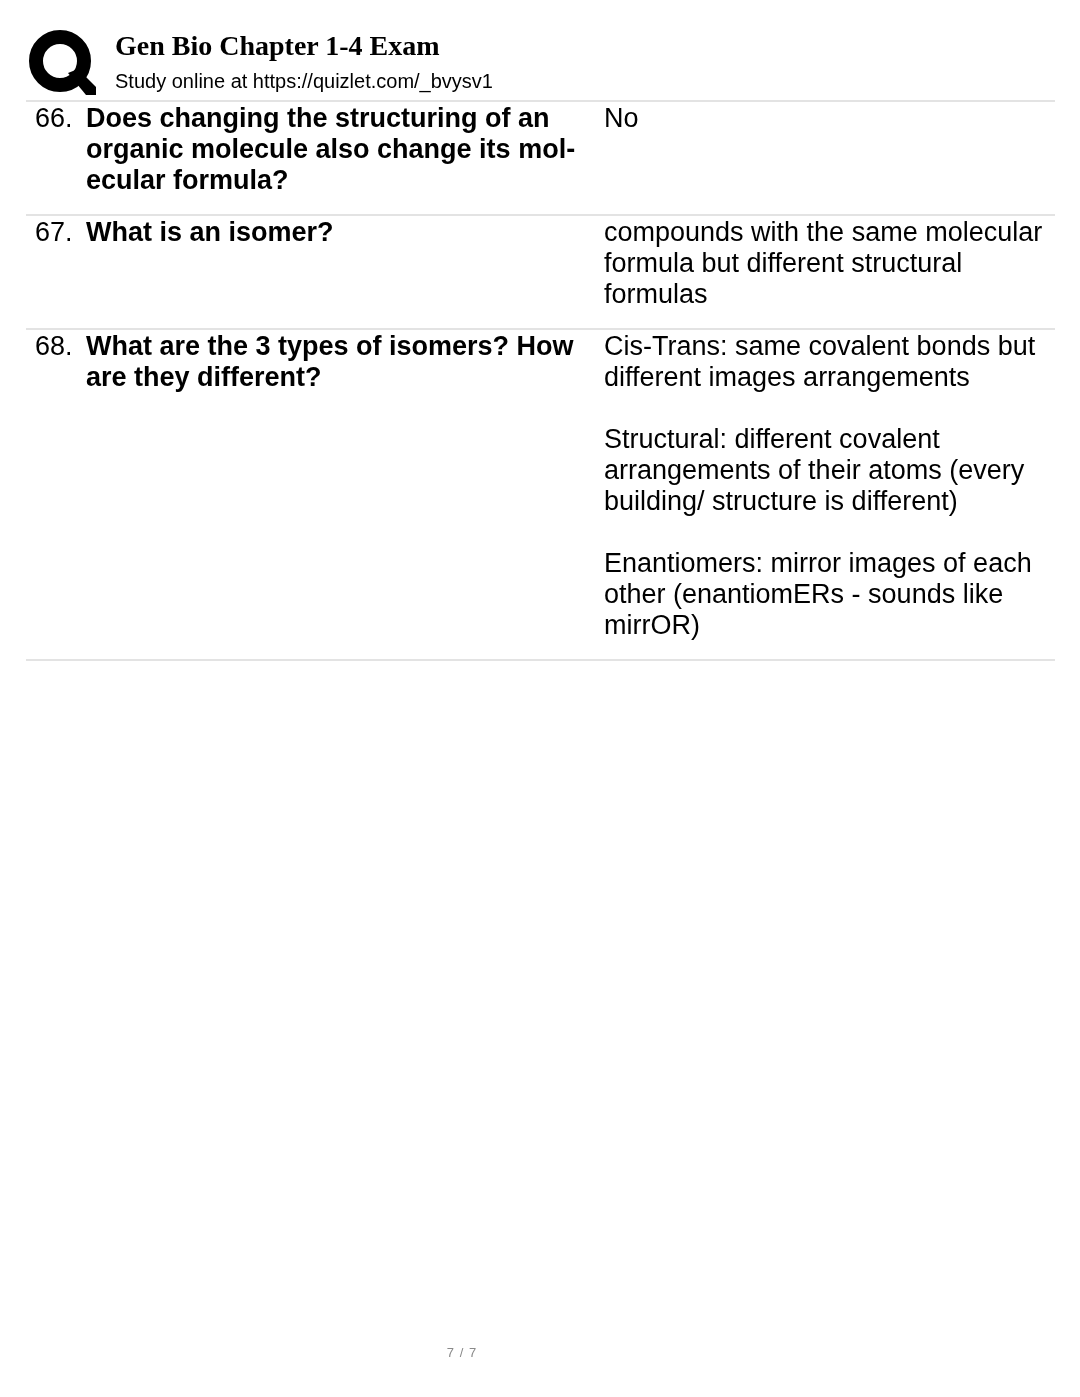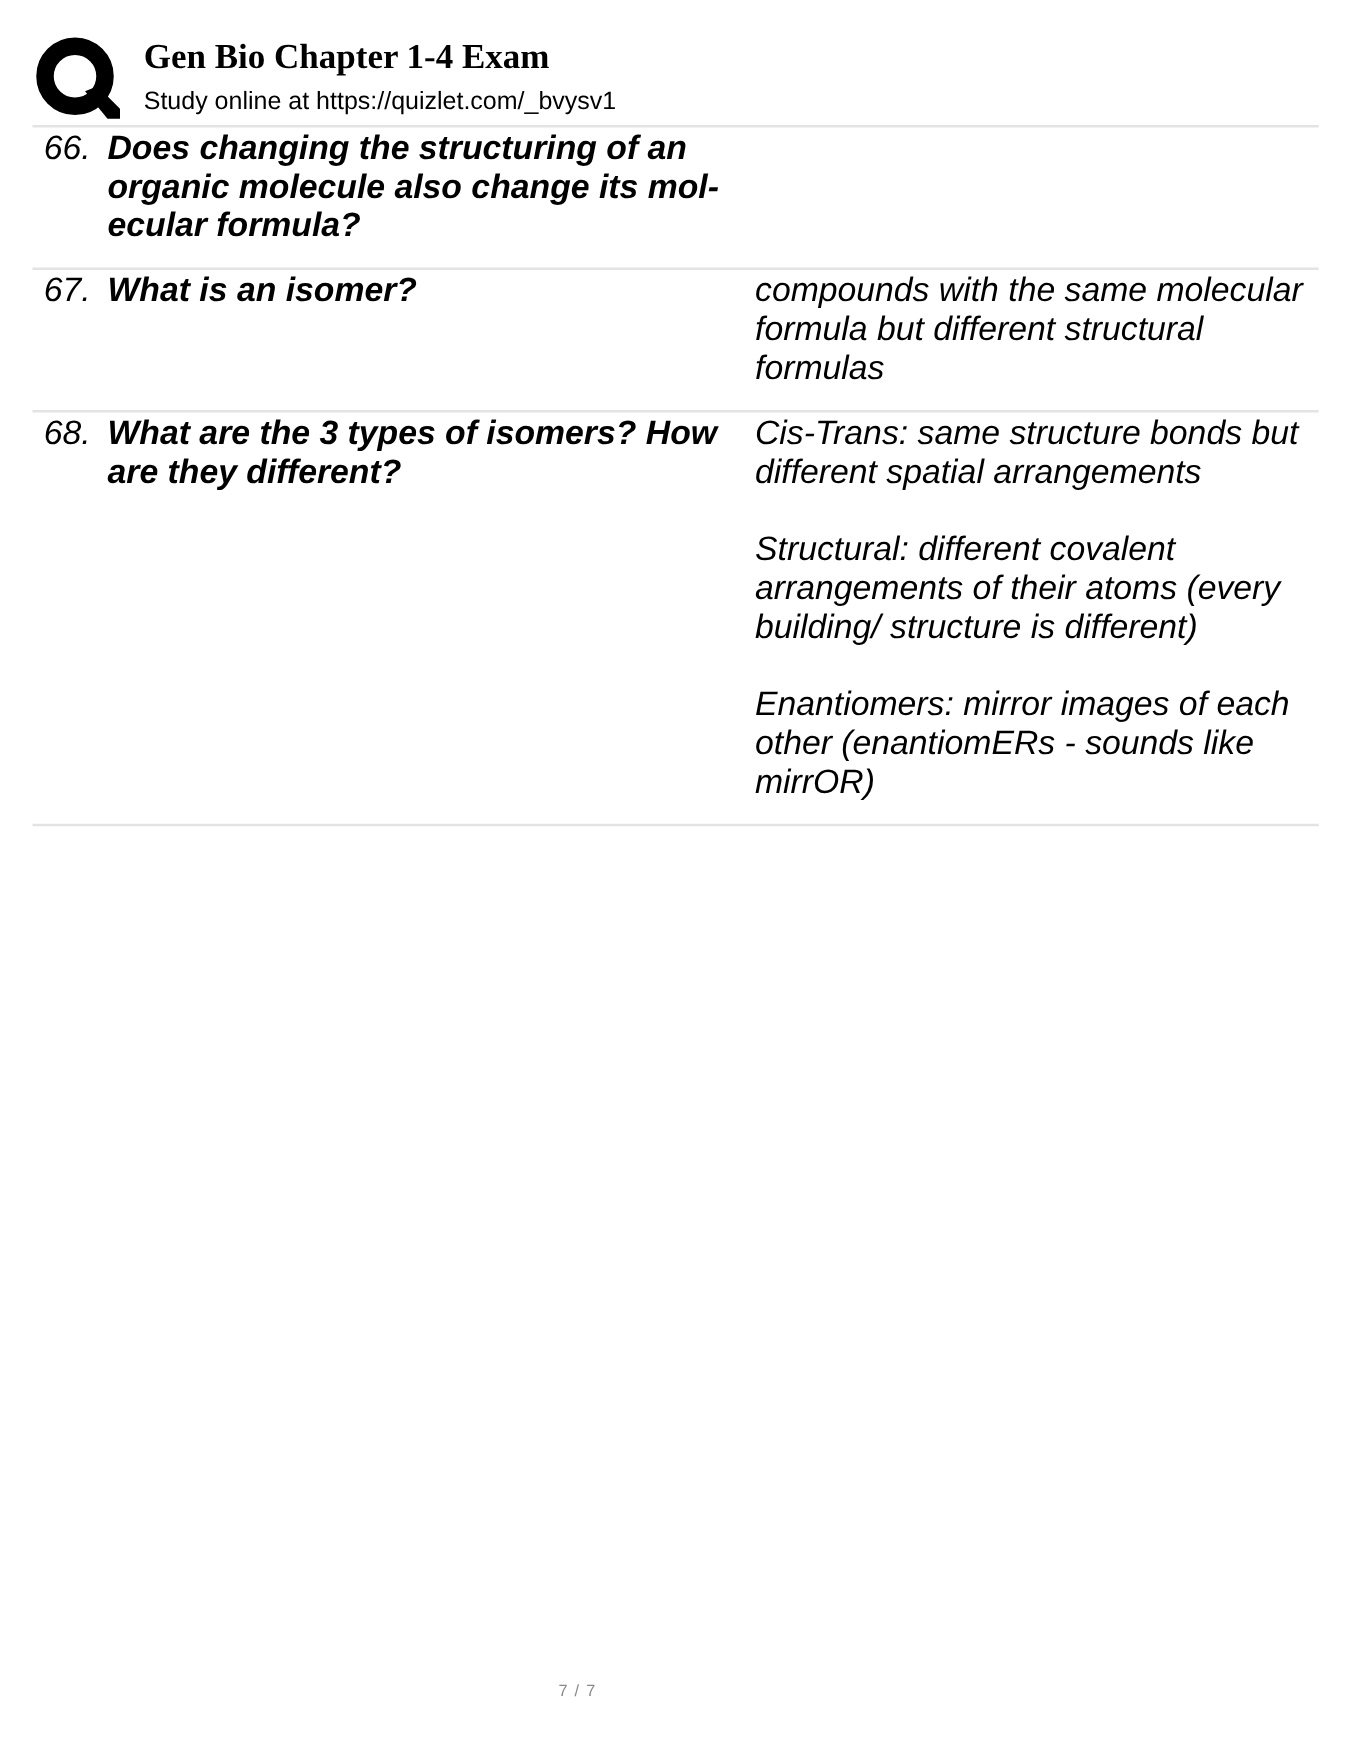--- a/index.html
+++ b/index.html
@@ -54,21 +54,20 @@
       width: 1029px;
       border-top: 2px solid #e3e3e3;
     }
     .card {
       position: relative;
       display: flex;
       border-bottom: 2px solid #e3e3e3;
       padding: 1px 0 18px 0;
       font-size: 27px;
       line-height: 31px;
-      font-style: italic;
     }
     .num {
       width: 60px;
       padding-left: 9px;
       box-sizing: border-box;
       flex: 0 0 60px;
       white-space: nowrap;
     }
     .question {
       width: 518px;
@@ -107,34 +106,37 @@
     <path d="M40 44 L58 66 L68 66 L68 58 L50 40 Z" fill="#000"></path>
   </svg>
   <div class="title">Gen Bio Chapter 1-4 Exam</div>
   <div class="subtitle">Study online at https://quizlet.com/_bvysv1</div>
 </div>
 
 <div class="cards">
   <div class="card">
     <div class="num">66.</div>
     <div class="question">Does changing the structuring of an organic molecule also change its mol­ecular formula?</div>
+    <div class="answer">
+      <p>No</p>
+    </div>
   </div>
 
   <div class="card">
     <div class="num">67.</div>
     <div class="question">What is an isomer?</div>
     <div class="answer">
       <p>compounds with the same molec­ular formula but different structural formulas</p>
     </div>
   </div>
 
   <div class="card">
     <div class="num">68.</div>
     <div class="question">What are the 3 types of isomers? How are they different?</div>
     <div class="answer">
-      <p>Cis-Trans: same structure bonds but different spatial arrangements</p>
+      <p>Cis-Trans: same covalent bonds but different images arrangements</p>
       <p>Structural: different covalent arrangements of their atoms (every building/ structure is different)</p>
       <p>Enantiomers: mirror images of each other (enantiomERs - sounds like mirrOR)</p>
     </div>
   </div>
 </div>
 
 <div class="page-num">7 / 7</div>
 
 </body></html>

